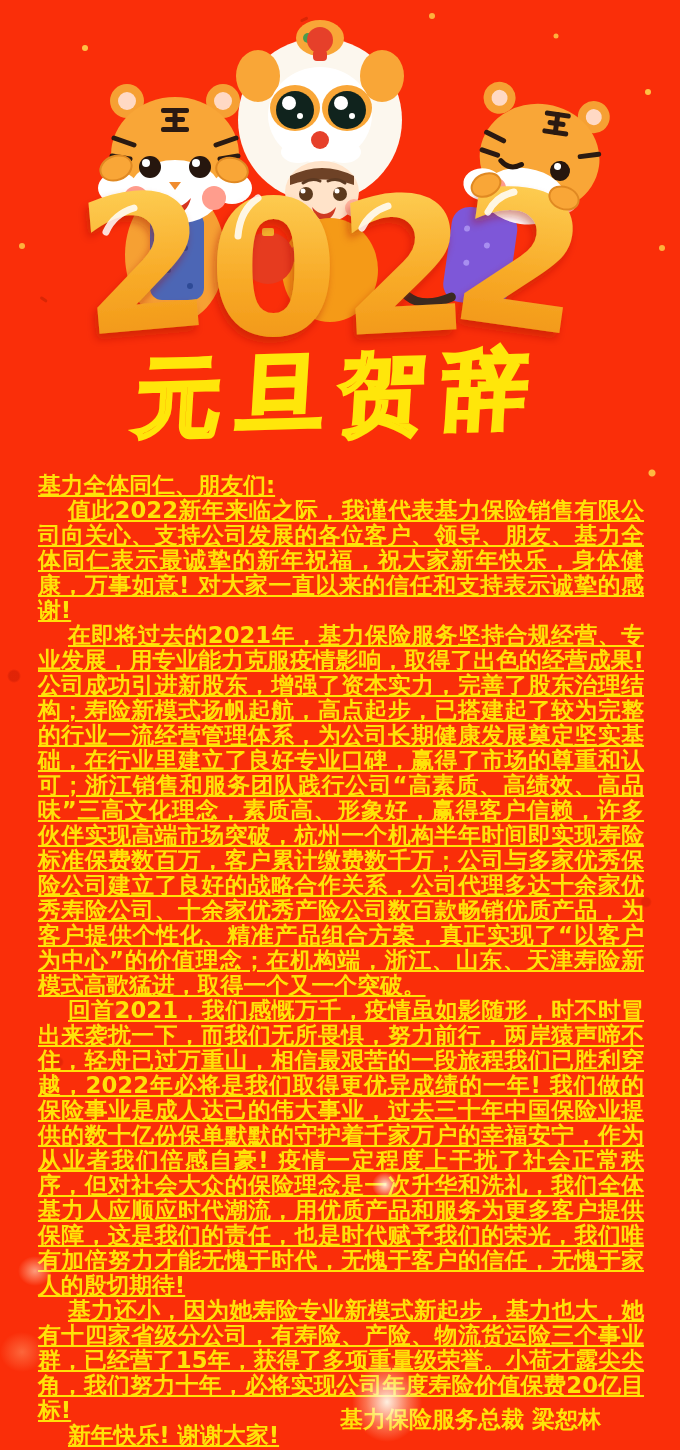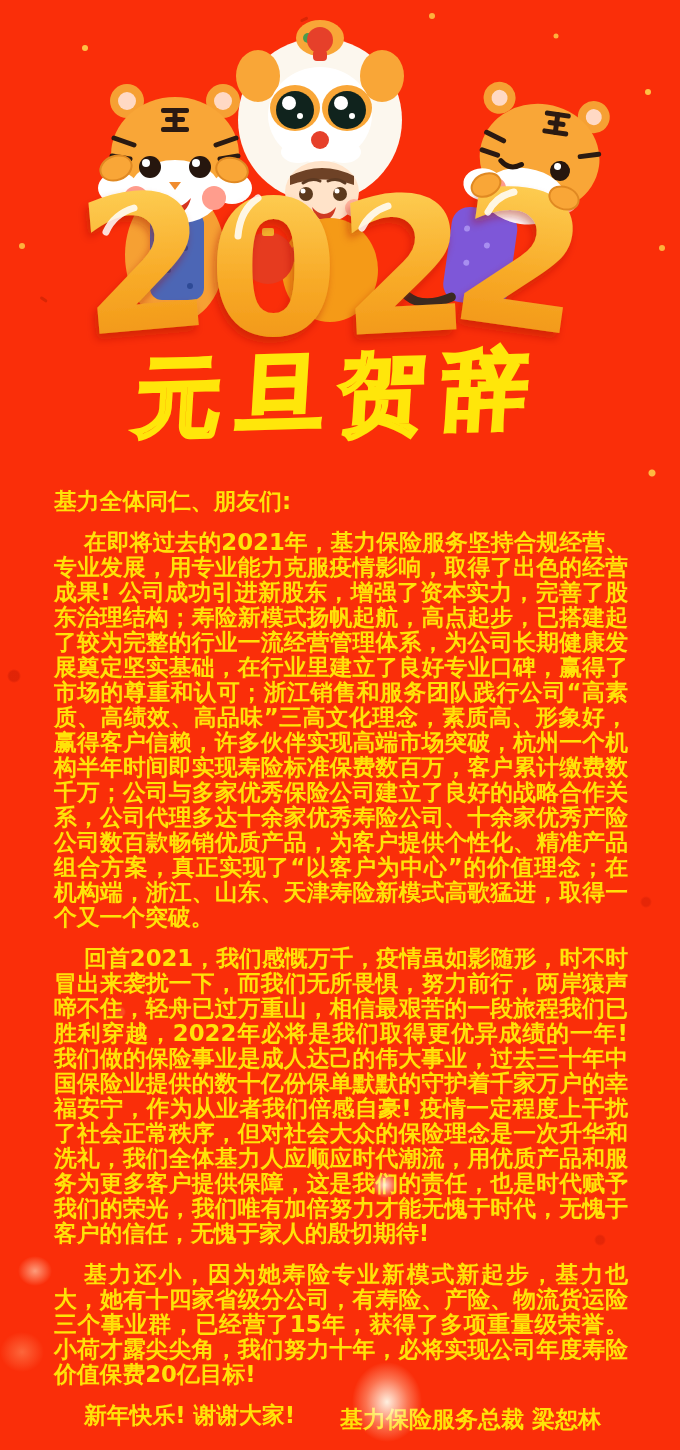--- a/index.html
+++ b/index.html
@@ -26,21 +26,21 @@
     -webkit-text-stroke:3.5px #ffe60a;
     transform:skewX(-5deg) rotate(-1.5deg);
     transform-origin:center;
     white-space:nowrap;
   }
   .letter {
     position:absolute; left:38px; top:473px; width:606px;
     font-size:22.8px; line-height:25px; font-weight:bold;
     color:#ffe208; text-align:justify;
   }
-  .letter p { margin:16px; }
+  .letter p { margin:0;text-decoration:underline; }
   .para { text-indent:30px; }
   .signature {
     position:absolute; left:340px; top:1404px;
     font-size:23px; font-weight:bold; color:#ffe208;
     white-space:nowrap;
   }
   .glow { position:absolute; pointer-events:none; border-radius:50%; }
   .glow-a { left:352px; top:1362px; width:70px; height:80px;
     background:radial-gradient(closest-side, rgba(255,250,235,.95), rgba(255,240,210,.35) 60%, transparent); }
   .glow-b { left:372px; top:1172px; width:26px; height:26px;
@@ -204,20 +204,21 @@
       <ellipse cx="232" cy="170" rx="16" ry="12" transform="rotate(15 232 170)"></ellipse>
       <ellipse cx="486" cy="185" rx="15" ry="11" transform="rotate(-25 486 185)"></ellipse>
       <ellipse cx="564" cy="198" rx="15" ry="11" transform="rotate(20 564 198)"></ellipse>
     </g>
   </svg>
 
   <h1 class="title">元旦贺辞</h1>
 
   <div class="letter">
     <p class="salutation">基力全体同仁、朋友们:</p>
+    <p class="para">值此2022新年来临之际，我谨代表基力保险销售有限公司向关心、支持公司发展的各位客户、领导、朋友、基力全体同仁表示最诚挚的新年祝福，祝大家新年快乐，身体健康，万事如意! 对大家一直以来的信任和支持表示诚挚的感谢!</p>
     <p class="para">在即将过去的2021年，基力保险服务坚持合规经营、专业发展，用专业能力克服疫情影响，取得了出色的经营成果! 公司成功引进新股东，增强了资本实力，完善了股东治理结构；寿险新模式扬帆起航，高点起步，已搭建起了较为完整的行业一流经营管理体系，为公司长期健康发展奠定坚实基础，在行业里建立了良好专业口碑，赢得了市场的尊重和认可；浙江销售和服务团队践行公司“高素质、高绩效、高品味”三高文化理念，素质高、形象好，赢得客户信赖，许多伙伴实现高端市场突破，杭州一个机构半年时间即实现寿险标准保费数百万，客户累计缴费数千万；公司与多家优秀保险公司建立了良好的战略合作关系，公司代理多达十余家优秀寿险公司、十余家优秀产险公司数百款畅销优质产品，为客户提供个性化、精准产品组合方案，真正实现了“以客户为中心”的价值理念；在机构端，浙江、山东、天津寿险新模式高歌猛进，取得一个又一个突破。</p>
     <p class="para">回首2021，我们感慨万千，疫情虽如影随形，时不时冒出来袭扰一下，而我们无所畏惧，努力前行，两岸猿声啼不住，轻舟已过万重山，相信最艰苦的一段旅程我们已胜利穿越，2022年必将是我们取得更优异成绩的一年! 我们做的保险事业是成人达己的伟大事业，过去三十年中国保险业提供的数十亿份保单默默的守护着千家万户的幸福安宁，作为从业者我们倍感自豪! 疫情一定程度上干扰了社会正常秩序，但对社会大众的保险理念是一次升华和洗礼，我们全体基力人应顺应时代潮流，用优质产品和服务为更多客户提供保障，这是我们的责任，也是时代赋予我们的荣光，我们唯有加倍努力才能无愧于时代，无愧于客户的信任，无愧于家人的殷切期待!</p>
     <p class="para">基力还小，因为她寿险专业新模式新起步，基力也大，她有十四家省级分公司，有寿险、产险、物流货运险三个事业群，已经营了15年，获得了多项重量级荣誉。小荷才露尖尖角，我们努力十年，必将实现公司年度寿险价值保费20亿目标!</p>
     <p class="para">新年快乐! 谢谢大家!</p>
   </div>
 
   <div class="signature">基力保险服务总裁 梁恕林</div>
 
   <div class="glow glow-a"></div>
   <div class="glow glow-b"></div>

